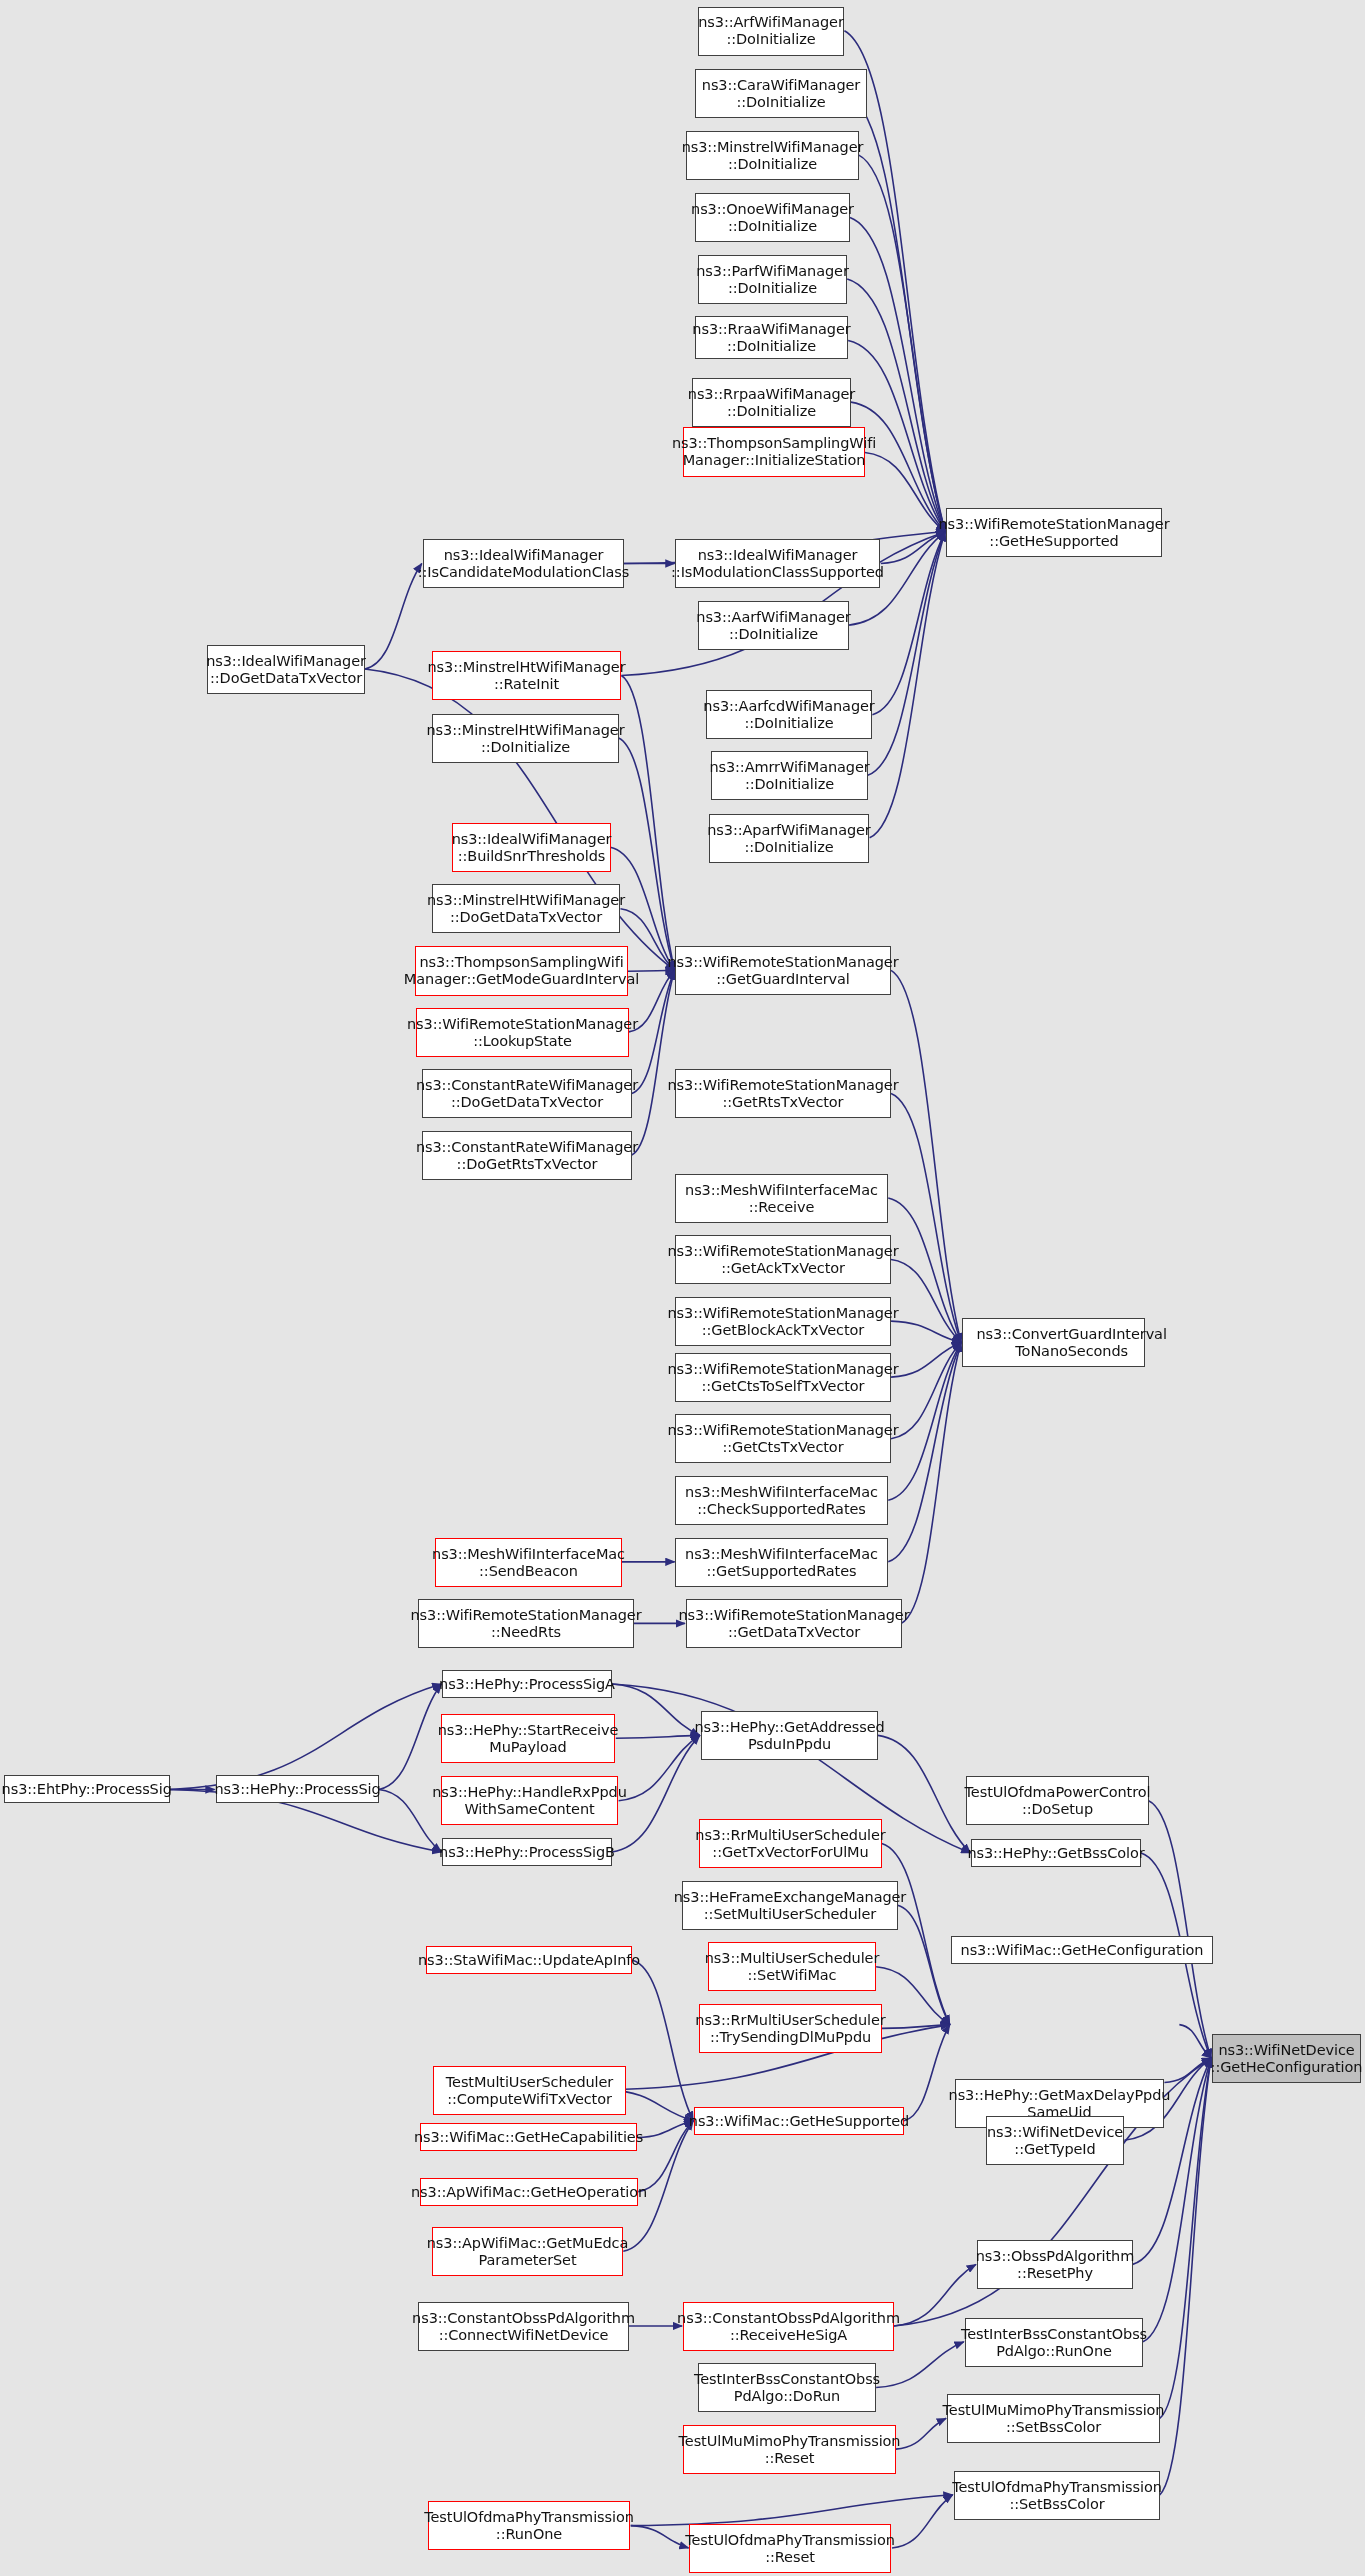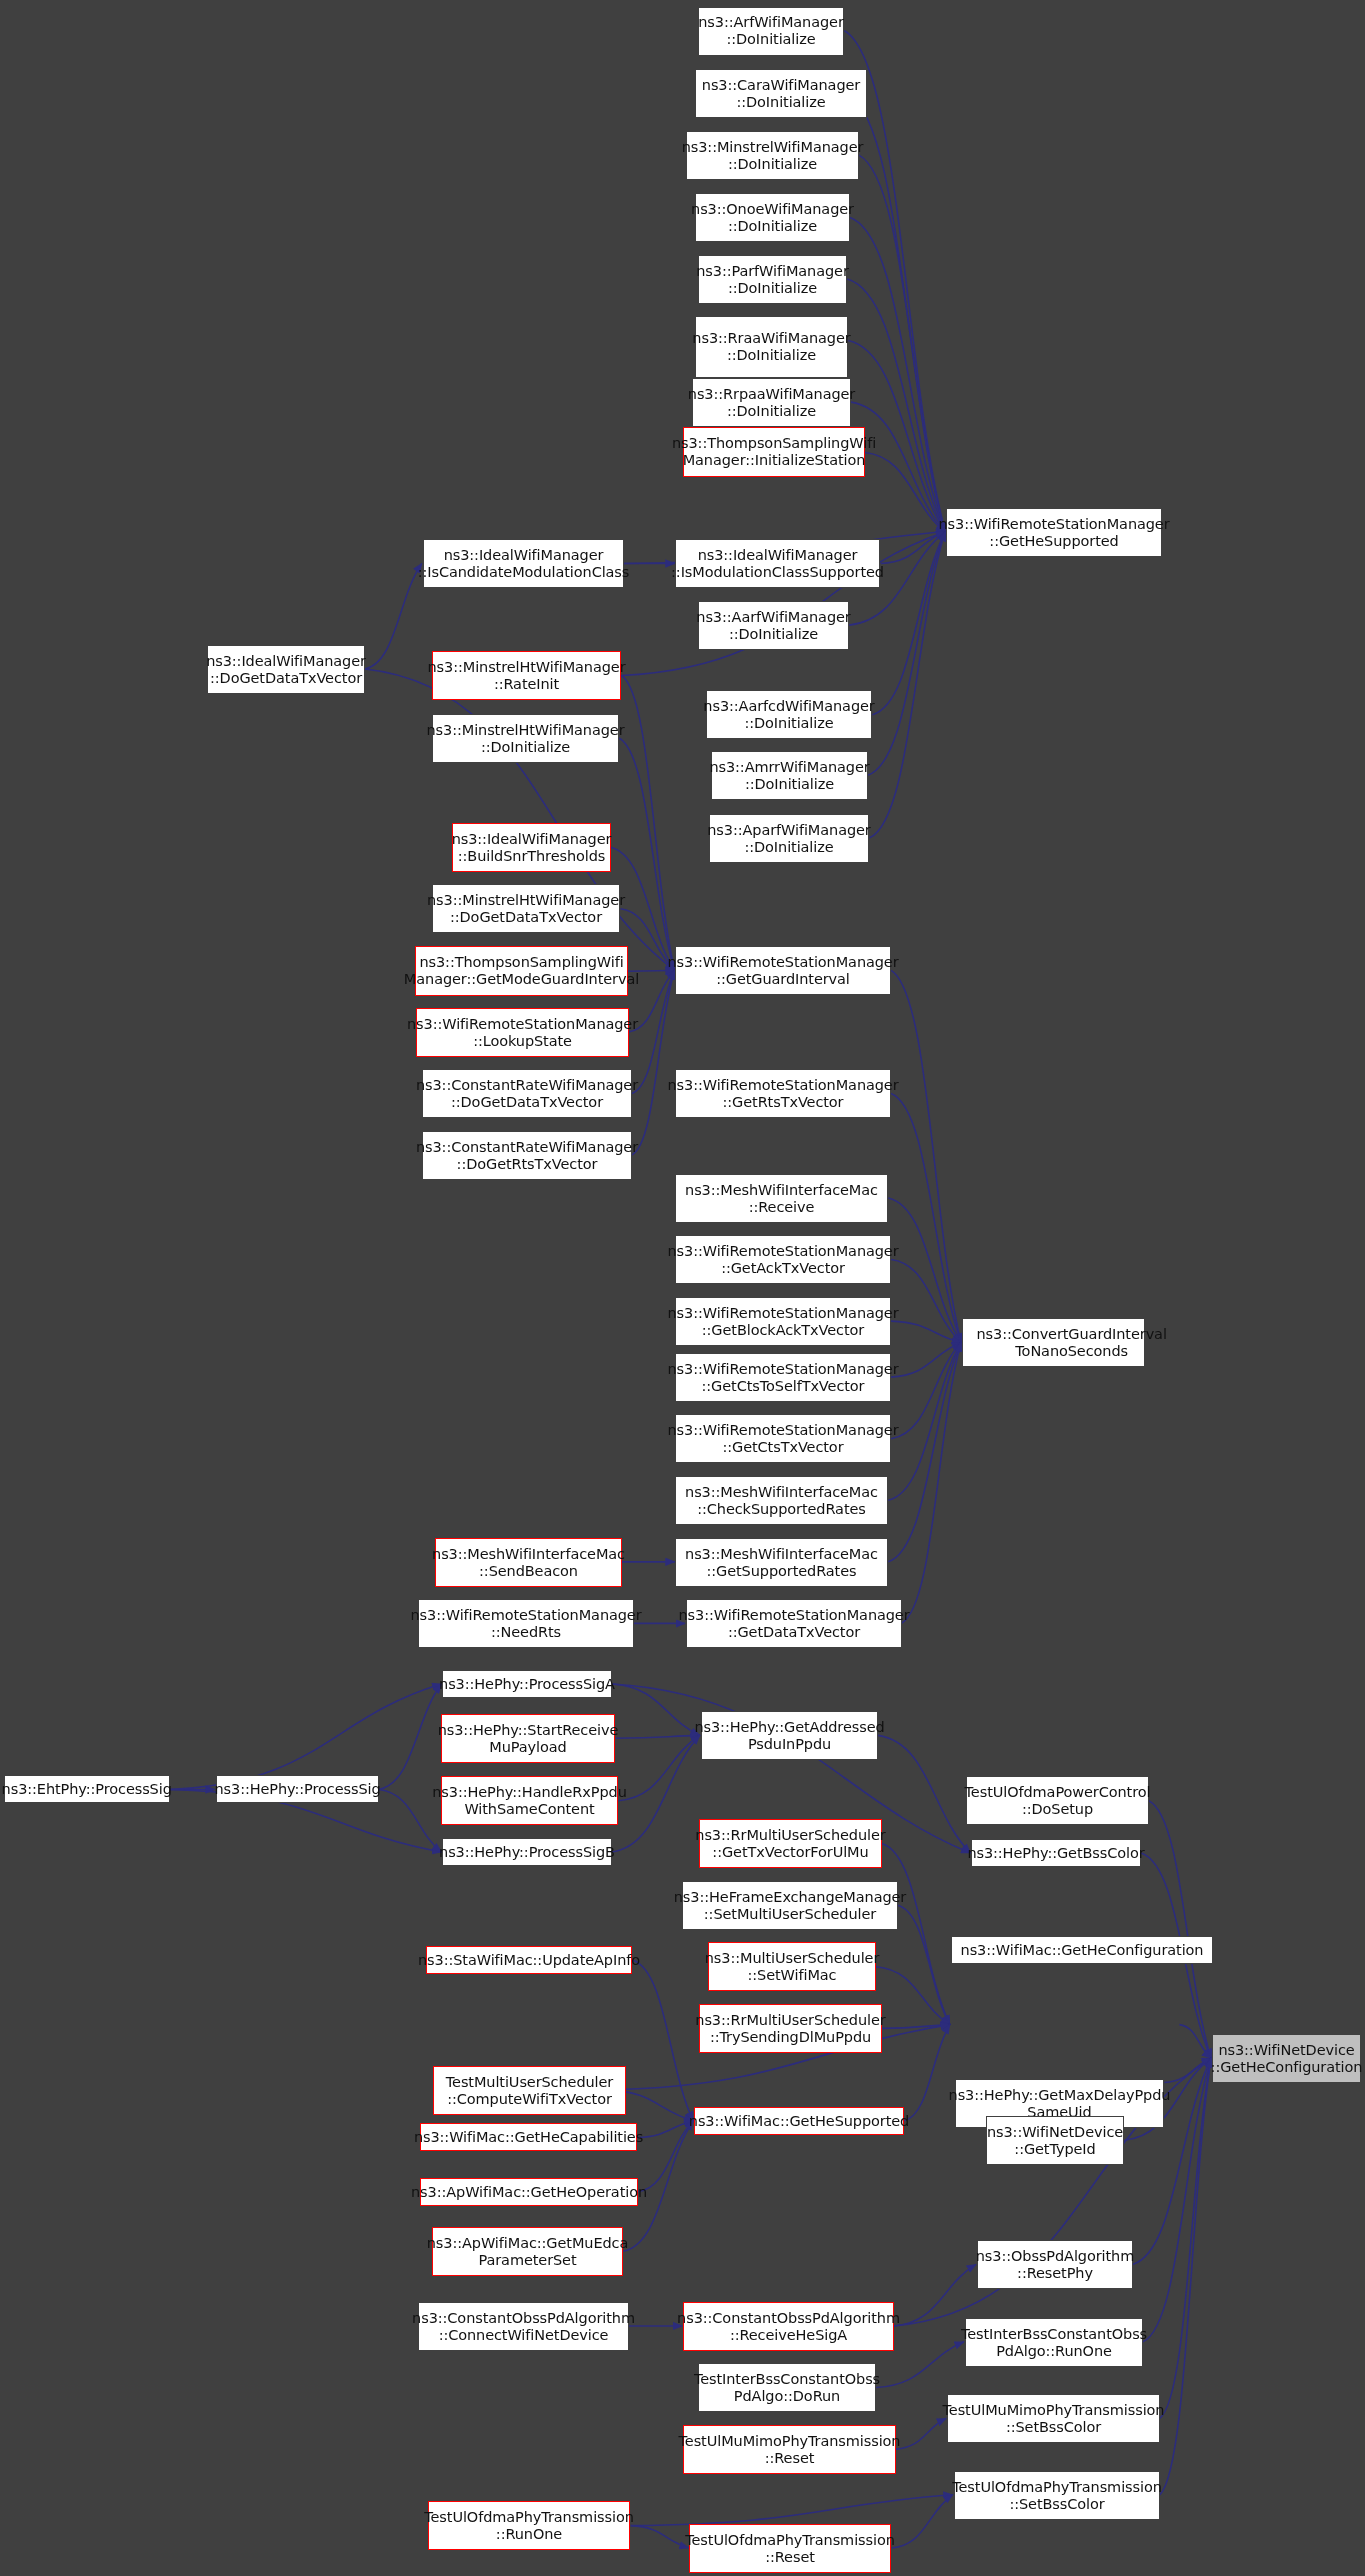--- a/index.html
+++ b/index.html
@@ -1,21 +1,21 @@
 <!DOCTYPE html>
 <html style="font-size:15px"><head>
 <meta charset="utf-8">
 <title>Call graph</title>
 <style>
   html,body{margin:0;padding:0;background:#ffffff;}
   #canvas{
     position:relative;
     width:1366px;
     height:2576px;
-    background:#404040;
+    background:#e5e5e5;
     font-family:"DejaVu Sans","Liberation Sans",sans-serif;
     overflow:hidden;
   }
   #edges{position:absolute;left:0;top:0;width:1366px;height:2576px;}
   .node{
     position:absolute;
     box-sizing:border-box;
     background:#ffffff;
     border:1.5px solid #404040;
     color:#111111;
@@ -127,21 +127,21 @@
       <div class="node" style="left: 698px; top: 6.5px; width: 146px; height: 49px;">ns3::ArfWifiManager
 ::DoInitialize</div>
       <div class="node" style="left: 695px; top: 69px; width: 172px; height: 49px;">ns3::CaraWifiManager
 ::DoInitialize</div>
       <div class="node" style="left: 686px; top: 131px; width: 173px; height: 49px;">ns3::MinstrelWifiManager
 ::DoInitialize</div>
       <div class="node" style="left: 695px; top: 193px; width: 155px; height: 49px;">ns3::OnoeWifiManager
 ::DoInitialize</div>
       <div class="node" style="left: 698px; top: 255px; width: 149px; height: 49px;">ns3::ParfWifiManager
 ::DoInitialize</div>
-      <div class="node" style="left: 695px; top: 316px; width: 153px; height: 62px;">ns3::RraaWifiManager
+      <div class="node" style="left: 695px; top: 316px; width: 153px; height: 43px;">ns3::RraaWifiManager
 ::DoInitialize</div>
       <div class="node" style="left: 692px; top: 378px; width: 159px; height: 49px;">ns3::RrpaaWifiManager
 ::DoInitialize</div>
       <div class="node red" style="left: 683px; top: 427px; width: 182px; height: 50px;">ns3::ThompsonSamplingWifi
 Manager::InitializeStation</div>
       <div class="node" style="left: 423px; top: 539px; width: 201px; height: 49px;">ns3::IdealWifiManager
 ::IsCandidateModulationClass</div>
       <div class="node" style="left: 675px; top: 539px; width: 205px; height: 49px;">ns3::IdealWifiManager
 ::IsModulationClassSupported</div>
       <div class="node" style="left: 946px; top: 508px; width: 216px; height: 49px;">ns3::WifiRemoteStationManager

